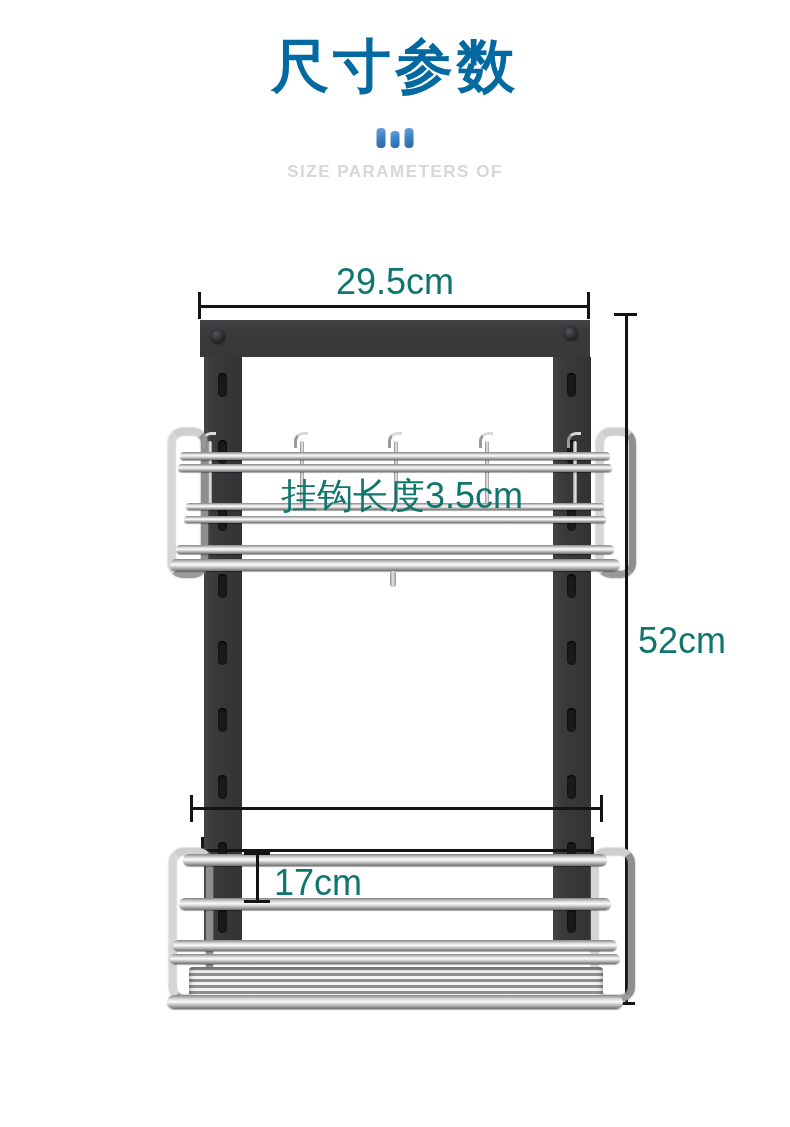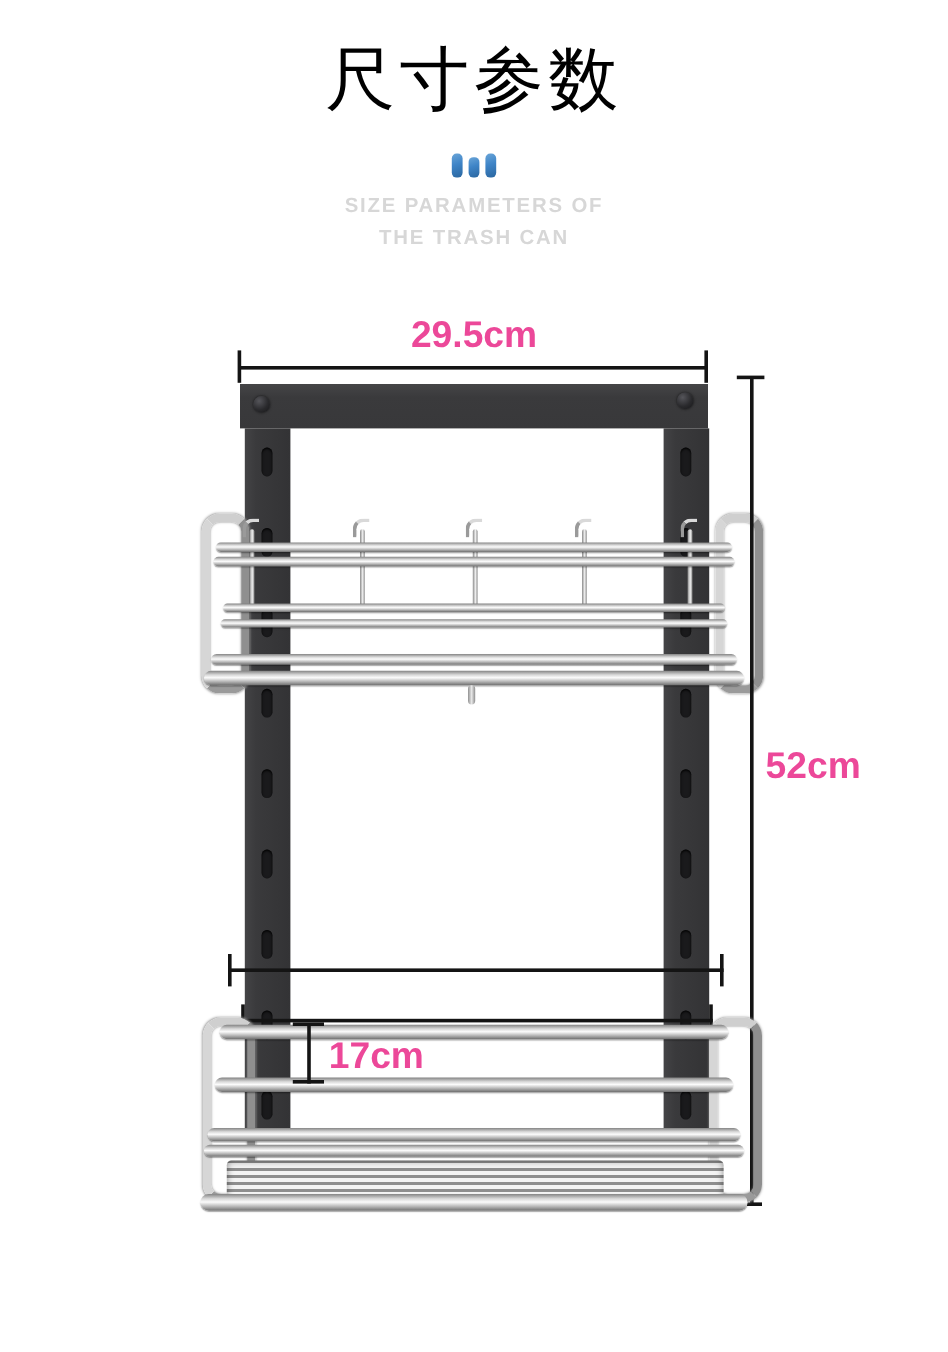--- a/index.html
+++ b/index.html
@@ -4,32 +4,32 @@
 <style>
   html,body{margin:0;padding:0;background:#fff;}
   .stage{
     position:relative;width:790px;height:1127px;margin:0 auto;
     background:#fff;overflow:hidden;
     font-family:"Liberation Sans","DejaVu Sans",sans-serif;
   }
   
   .page-title{
     position:absolute;left:50%;top:28px;transform:translateX(-50%);
-    font-size:58px;font-weight:400;color:#000000;letter-spacing:4px;white-space:nowrap;
+    font-size:58px;font-weight:700;color:#0369a1;letter-spacing:4px;white-space:nowrap;
   }
   .accent-bars{position:absolute;left:50%;top:128px;transform:translateX(-50%);display:flex;gap:5px;align-items:flex-start;}
   .accent-bar{width:9px;height:20px;border-radius:4px;
     background:linear-gradient(160deg,#6aa5d8 0%,#3e84c7 45%,#2a669f 100%);}
   .accent-bar.mid{height:17px;margin-top:3px;}
   .subtitle{position:absolute;left:0;width:100%;text-align:center;
     font-size:17px;font-weight:700;color:#d7d7d7;letter-spacing:1.5px;}
   .subtitle.l1{top:162px;}
   .subtitle.l2{top:188px;}
   
-  .dim-label{position:absolute;font-size:31px;color:#ec4899;white-space:nowrap;font-weight:bold;}
+  .dim-label{position:absolute;font-size:36px;color:#0f766e;white-space:nowrap;}
   .dim-label.centered{transform:translateX(-50%);}
   .dline-h{position:absolute;height:3px;background:#141414;}
   .dline-v{position:absolute;width:3px;background:#141414;}
   .tick-v{position:absolute;width:3px;height:27px;background:#141414;}
   .tick-h{position:absolute;width:26px;height:3px;background:#141414;}
   
   .frame-bar{position:absolute;background:linear-gradient(180deg,#454547 0%,#3a3a3c 30%,#38383a 100%);}
   .frame-rail{position:absolute;background:linear-gradient(90deg,#444446 0%,#3a3a3c 25%,#333335 100%);}
   .slot{position:absolute;left:14px;width:9px;height:24px;border-radius:5px;background:#1a1a1c;box-shadow:inset 0 1px 2px #000;}
   .screw{position:absolute;width:14px;height:14px;border-radius:50%;
@@ -59,21 +59,20 @@
 
   <div class="page-title">尺寸参数</div>
 
   <div class="accent-bars">
     <span class="accent-bar"></span>
     <span class="accent-bar mid"></span>
     <span class="accent-bar"></span>
   </div>
 
   <div class="subtitle l1">SIZE PARAMETERS OF</div>
-  <div class="subtitle l2">THE TRASH CAN</div>
 
   <div class="dim-label centered" style="left:395px;top:261px;">29.5cm</div>
   <div class="dline-h" style="left:200px;top:305px;width:390px;"></div>
   <div class="tick-v" style="left:198px;top:292px;"></div>
   <div class="tick-v" style="left:587px;top:292px;"></div>
 
   <div class="frame-bar" style="left:200px;top:320px;width:390px;height:37px;">
     <div class="screw" style="left:11px;top:10px;"></div>
     <div class="screw" style="left:364px;top:7px;"></div>
   </div>
@@ -119,20 +118,21 @@
 
     <div class="tube" style="left:12px;top:27px;width:430px;height:8px;"></div>
     <div class="tube" style="left:10px;top:39px;width:434px;height:8px;"></div>
     <div class="tube" style="left:18px;top:78px;width:418px;height:7px;"></div>
     <div class="tube" style="left:16px;top:91px;width:422px;height:7px;"></div>
     <div class="tube" style="left:8px;top:120px;width:438px;height:9px;"></div>
     <div class="tube" style="left:2px;top:134px;width:450px;height:12px;"></div>
     <div class="nub" style="left:222px;top:146px;height:16px;"></div>
   </div>
 
+  <div class="dim-label centered" style="left:402px;top:472px;">挂钩长度3.5cm</div>
 
   <div class="dline-v" style="left:625px;top:315px;height:690px;"></div>
   <div class="tick-h" style="left:614px;top:313px;width:23px;"></div>
   <div class="tick-h" style="left:612px;top:1002px;width:23px;"></div>
   <div class="dim-label" style="left:638px;top:620px;">52cm</div>
 
   <div class="dline-h" style="left:192px;top:807px;width:411px;"></div>
   <div class="tick-v" style="left:190px;top:795px;"></div>
   <div class="tick-v" style="left:600px;top:795px;"></div>
 

